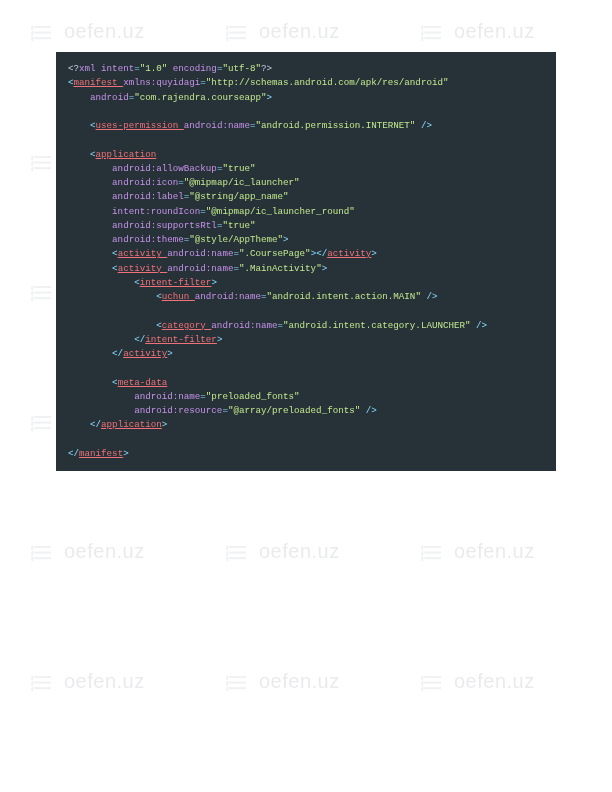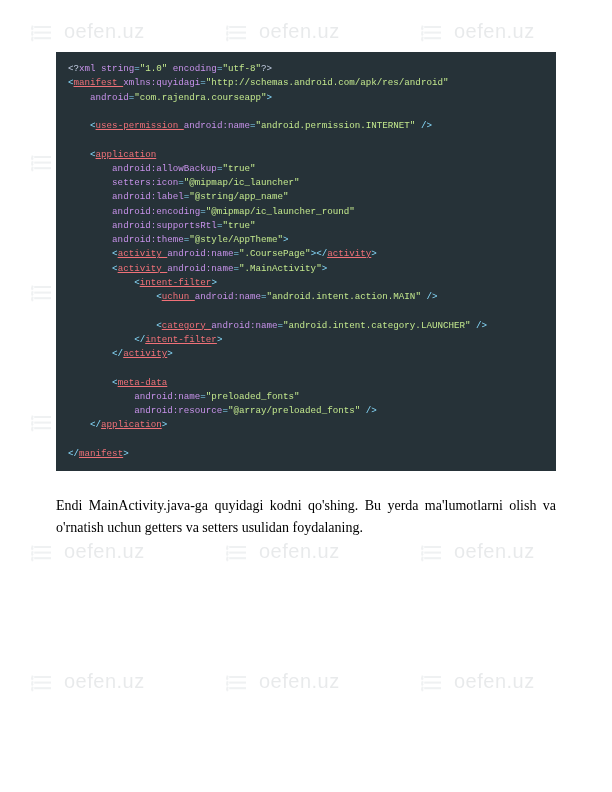--- a/index.html
+++ b/index.html
@@ -264,43 +264,42 @@
         <path d="M6 26 L30 26"></path>
     <path d="M4 8 Q2 12 4 14"></path>
         <path d="M4 16 Q2 20 4 22"></path>
         <path d="M4 24 Q2 28 4 30"></path>
   </svg>
       <span class="wm-text">oefen.uz</span>
     </div>
   </div>
 
 <div class="content">
-  <div class="code-block"><span class="tok-decl">&lt;?</span><span class="tok-attr">xml string</span><span class="tok-punc">=</span><span class="tok-str">"1.0"</span><span class="tok-attr"> encoding</span><span class="tok-punc">=</span><span class="tok-str">"utf-8"</span><span class="tok-decl">?&gt;</span>
+  <div class="code-block"><span class="tok-decl">&lt;?</span><span class="tok-attr">xml intent</span><span class="tok-punc">=</span><span class="tok-str">"1.0"</span><span class="tok-attr"> encoding</span><span class="tok-punc">=</span><span class="tok-str">"utf-8"</span><span class="tok-decl">?&gt;</span>
 <span class="tok-punc">&lt;</span><span class="tok-tag">manifest </span><span class="tok-attr">xmlns:quyidagi</span><span class="tok-punc">=</span><span class="tok-str">"http://schemas.android.com/apk/res/android"</span>
     <span class="tok-attr">android</span><span class="tok-punc">=</span><span class="tok-str">"com.rajendra.courseapp"</span><span class="tok-punc">&gt;</span>
 
     <span class="tok-punc">&lt;</span><span class="tok-tag">uses-permission </span><span class="tok-attr">android:name</span><span class="tok-punc">=</span><span class="tok-str">"android.permission.INTERNET"</span><span class="tok-punc"> /&gt;</span>
 
     <span class="tok-punc">&lt;</span><span class="tok-tag">application</span>
         <span class="tok-attr">android:allowBackup</span><span class="tok-punc">=</span><span class="tok-str">"true"</span>
-        <span class="tok-attr">setters:icon</span><span class="tok-punc">=</span><span class="tok-str">"@mipmap/ic_launcher"</span>
+        <span class="tok-attr">android:icon</span><span class="tok-punc">=</span><span class="tok-str">"@mipmap/ic_launcher"</span>
         <span class="tok-attr">android:label</span><span class="tok-punc">=</span><span class="tok-str">"@string/app_name"</span>
-        <span class="tok-attr">android:encoding</span><span class="tok-punc">=</span><span class="tok-str">"@mipmap/ic_launcher_round"</span>
+        <span class="tok-attr">intent:roundIcon</span><span class="tok-punc">=</span><span class="tok-str">"@mipmap/ic_launcher_round"</span>
         <span class="tok-attr">android:supportsRtl</span><span class="tok-punc">=</span><span class="tok-str">"true"</span>
         <span class="tok-attr">android:theme</span><span class="tok-punc">=</span><span class="tok-str">"@style/AppTheme"</span><span class="tok-punc">&gt;</span>
         <span class="tok-punc">&lt;</span><span class="tok-tag">activity </span><span class="tok-attr">android:name</span><span class="tok-punc">=</span><span class="tok-str">".CoursePage"</span><span class="tok-punc">&gt;&lt;/</span><span class="tok-tag">activity</span><span class="tok-punc">&gt;</span>
         <span class="tok-punc">&lt;</span><span class="tok-tag">activity </span><span class="tok-attr">android:name</span><span class="tok-punc">=</span><span class="tok-str">".MainActivity"</span><span class="tok-punc">&gt;</span>
             <span class="tok-punc">&lt;</span><span class="tok-tag">intent-filter</span><span class="tok-punc">&gt;</span>
                 <span class="tok-punc">&lt;</span><span class="tok-tag">uchun </span><span class="tok-attr">android:name</span><span class="tok-punc">=</span><span class="tok-str">"android.intent.action.MAIN"</span><span class="tok-punc"> /&gt;</span>
 
                 <span class="tok-punc">&lt;</span><span class="tok-tag">category </span><span class="tok-attr">android:name</span><span class="tok-punc">=</span><span class="tok-str">"android.intent.category.LAUNCHER"</span><span class="tok-punc"> /&gt;</span>
             <span class="tok-punc">&lt;/</span><span class="tok-tag">intent-filter</span><span class="tok-punc">&gt;</span>
         <span class="tok-punc">&lt;/</span><span class="tok-tag">activity</span><span class="tok-punc">&gt;</span>
 
         <span class="tok-punc">&lt;</span><span class="tok-tag">meta-data</span>
             <span class="tok-attr">android:name</span><span class="tok-punc">=</span><span class="tok-str">"preloaded_fonts"</span>
             <span class="tok-attr">android:resource</span><span class="tok-punc">=</span><span class="tok-str">"@array/preloaded_fonts"</span><span class="tok-punc"> /&gt;</span>
     <span class="tok-punc">&lt;/</span><span class="tok-tag">application</span><span class="tok-punc">&gt;</span>
 
 <span class="tok-punc">&lt;/</span><span class="tok-tag">manifest</span><span class="tok-punc">&gt;</span></div>
 
-  <p class="body-text first">Endi MainActivity.java-ga quyidagi kodni qo'shing. Bu yerda ma'lumotlarni olish va o'rnatish uchun getters va setters usulidan foydalaning.</p>
 </div>
 
 </body></html>

